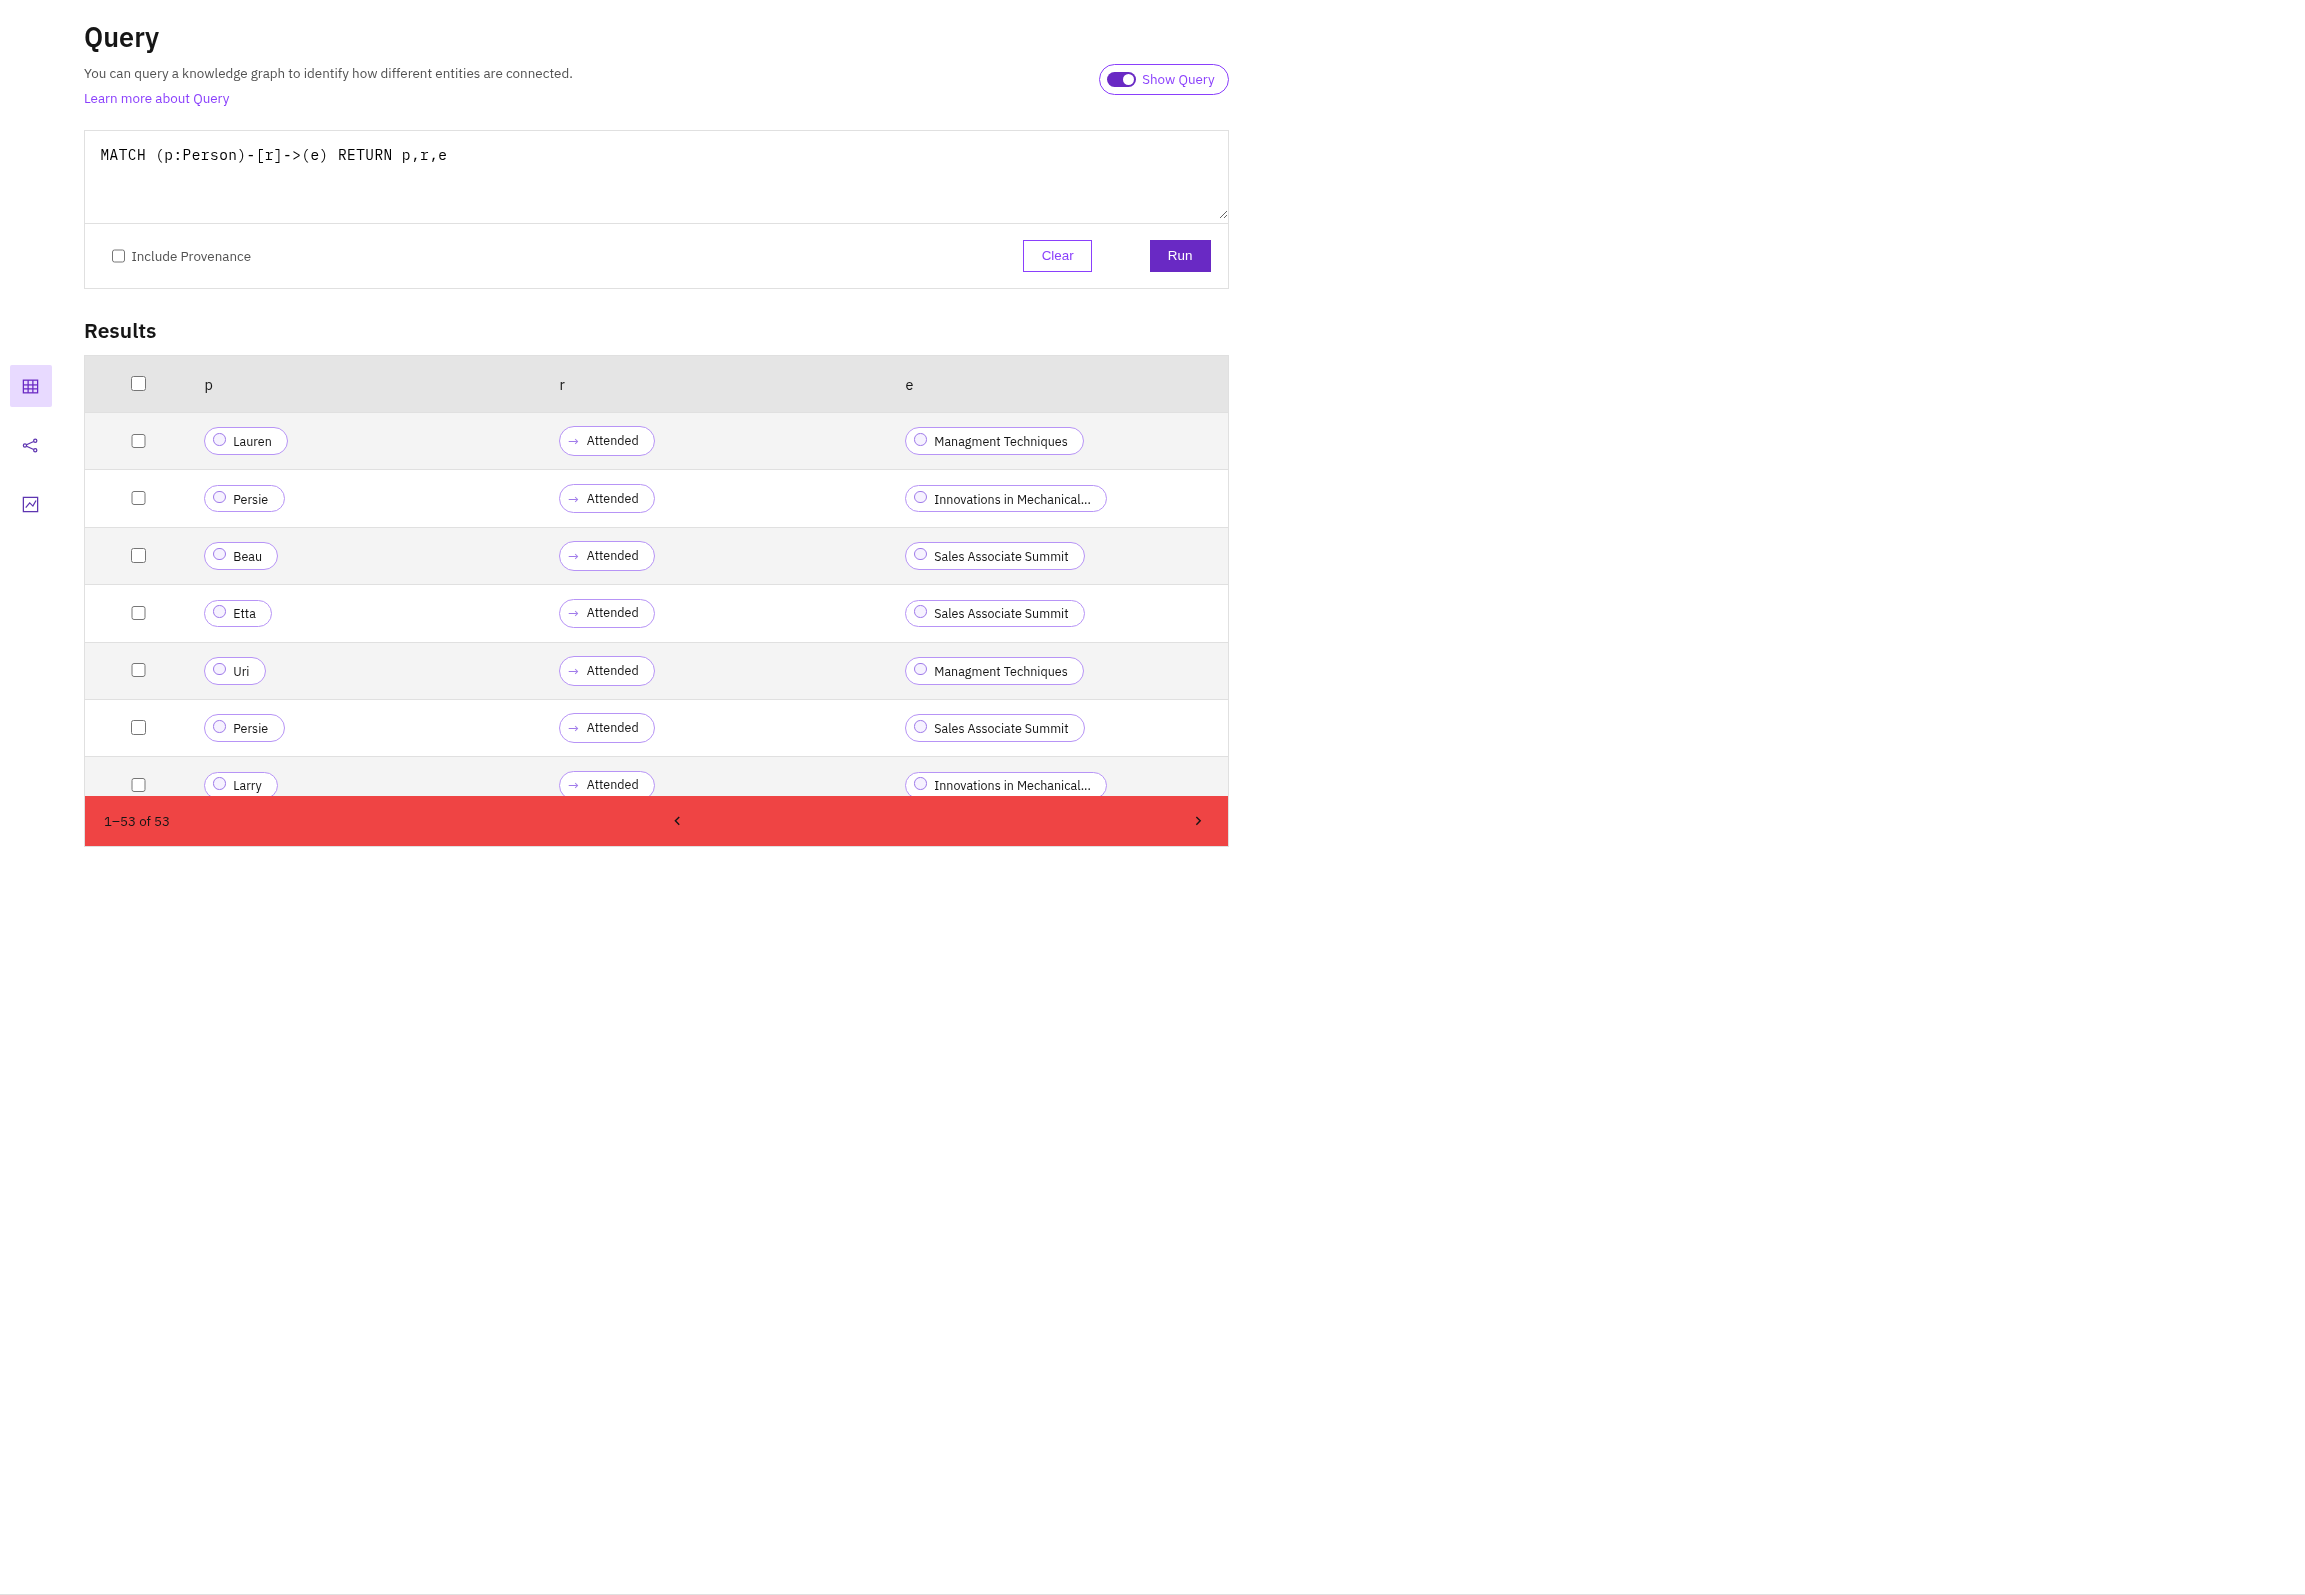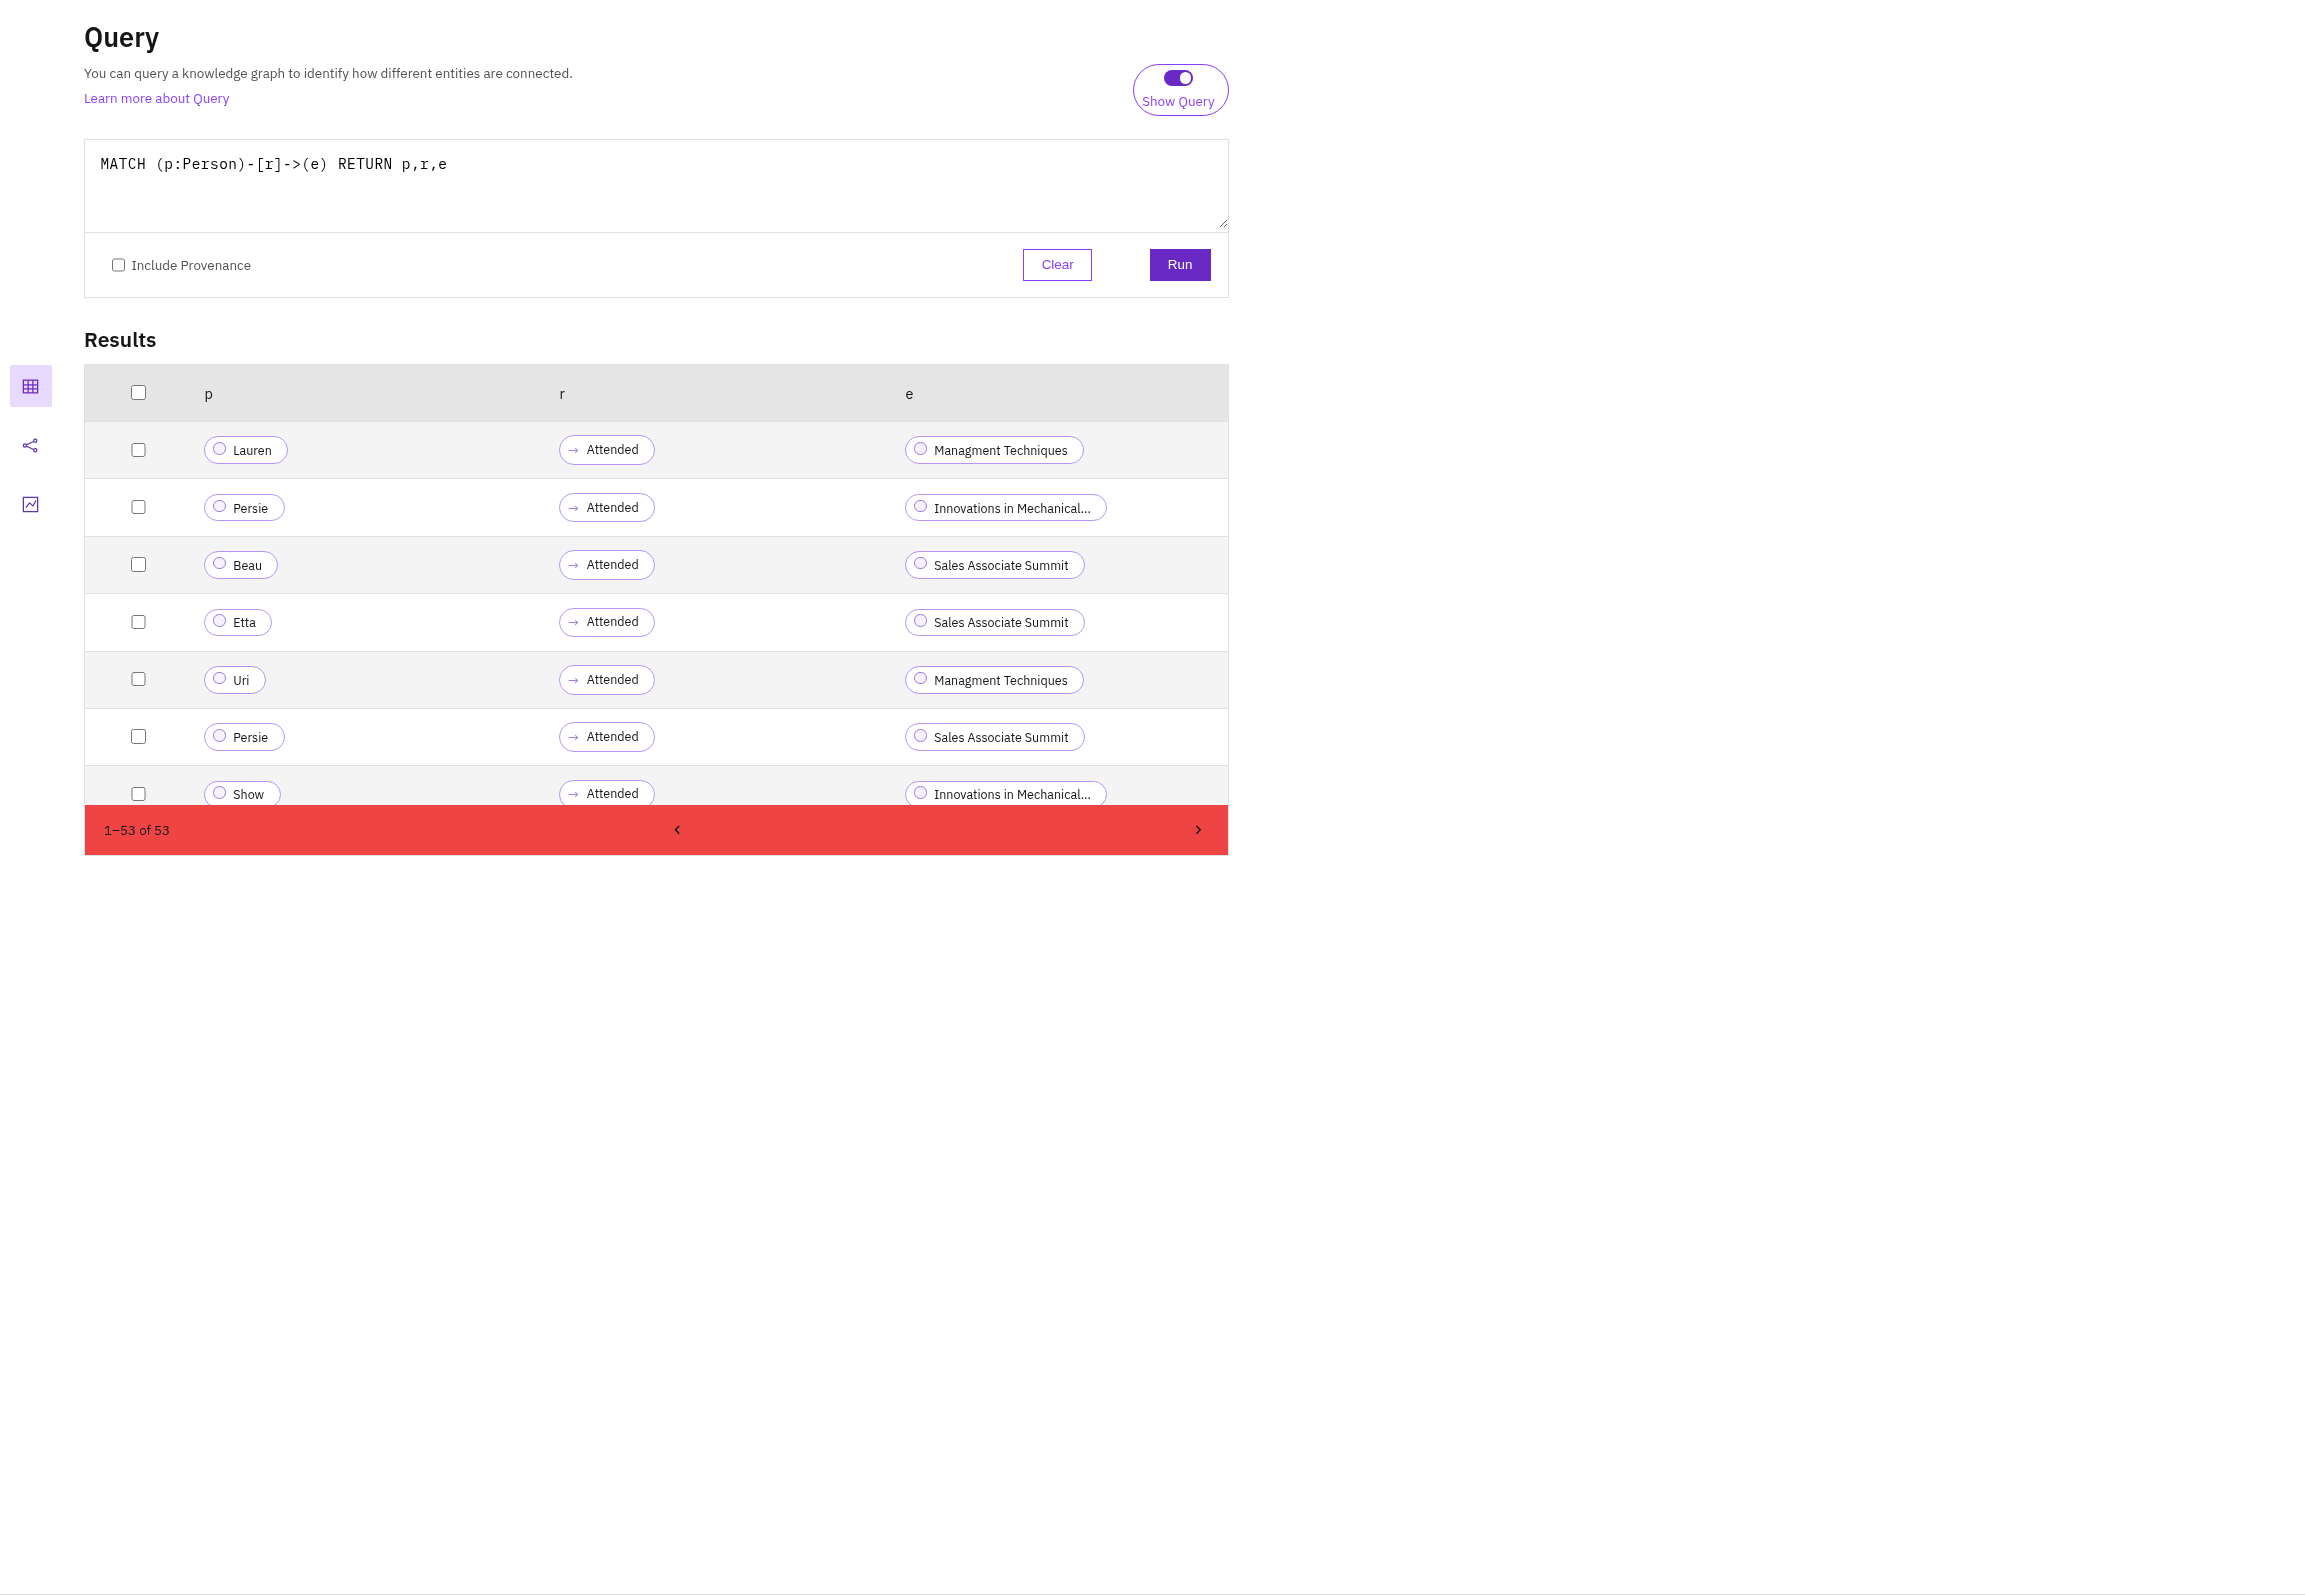--- a/index.html
+++ b/index.html
@@ -77,21 +77,20 @@
   .toggle-pill {
     display: inline-flex;
     align-items: center;
     gap: 5.8px;
     border: 1px solid var(--purple);
     border-radius: 960px;
     padding: 5.8px 13.4px 5.8px 7.7px;
     color: var(--purple);
     font-size: 13.4px;
     cursor: pointer;
-    flex-direction: column;
   }
   .switch {
     width: 29px; height: 15.4px;
     background: var(--purple-dark);
     border-radius: 960px;
     position: relative;
   }
   .switch::after {
     content: "";
     position: absolute;
@@ -409,21 +408,21 @@
                   </span></td>
                 <td><span class="chip">
                     <span class="dot"></span>
                     <span class="label">Sales Associate Summit</span>
                   </span></td>
               </tr>
               <tr>
                 <td class="check-cell"><input type="checkbox" style=""></td>
                 <td><span class="chip">
                     <span class="dot"></span>
-                    <span class="label">Show</span>
+                    <span class="label">Larry</span>
                   </span></td>
                 <td><span class="chip">
                     <span class="arrow">→</span>
                     <span class="label">Attended</span>
                   </span></td>
                 <td><span class="chip">
                     <span class="dot"></span>
                     <span class="label">Innovations in Mechanical...</span>
                   </span></td>
               </tr>

